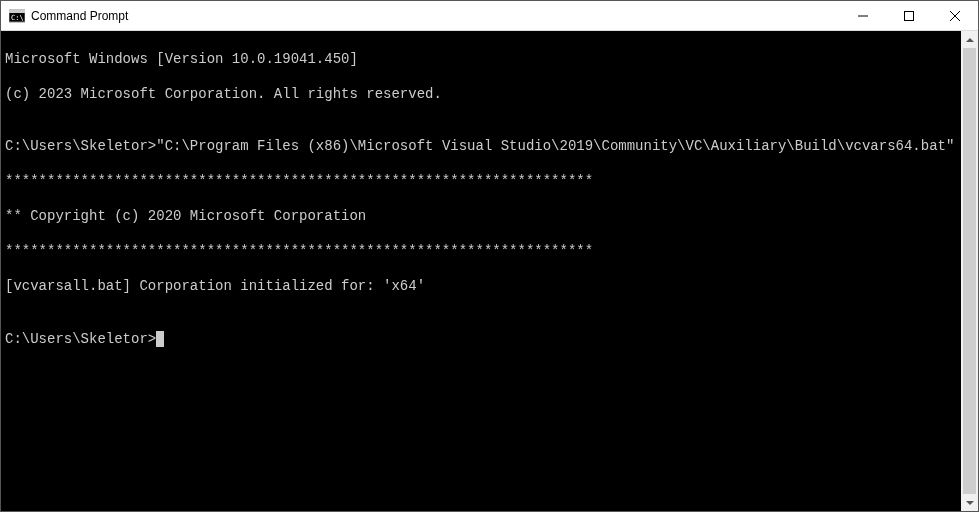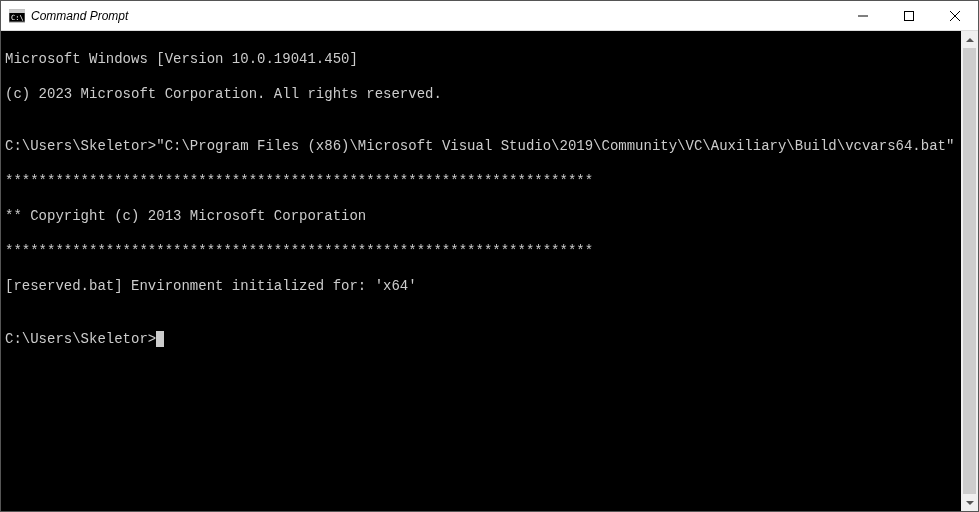--- a/index.html
+++ b/index.html
@@ -36,21 +36,20 @@
       margin-left: 8px;
       margin-right: 6px;
       display: flex;
       align-items: center;
       justify-content: center;
     }
     .titlebar-title {
       font-size: 12px;
       color: #000;
       flex: 1;
-      font-style: italic;
     }
     .titlebar-controls {
       display: flex;
       height: 100%;
     }
     .ctrl-btn {
       width: 46px;
       height: 100%;
       display: flex;
       align-items: center;
@@ -151,23 +150,23 @@
     </div>
   </div>
 
   <div class="terminal-area-wrapper">
     <div class="terminal">
 <span class="term-line">Microsoft Windows [Version 10.0.19041.450]</span>
 <span class="term-line">(c) 2023 Microsoft Corporation. All rights reserved.</span>
 <span class="term-line"></span>
 <span class="term-line"><span>C:\Users\Skeletor&gt;</span><span>"C:\Program Files (x86)\Microsoft Visual Studio\2019\Community\VC\Auxiliary\Build\vcvars64.bat"</span></span>
 <span class="term-line">**********************************************************************</span>
-<span class="term-line">** Copyright (c) 2013 Microsoft Corporation</span>
+<span class="term-line">** Copyright (c) 2020 Microsoft Corporation</span>
 <span class="term-line">**********************************************************************</span>
-<span class="term-line">[reserved.bat] Environment initialized for: 'x64'</span>
+<span class="term-line">[vcvarsall.bat] Corporation initialized for: 'x64'</span>
 <span class="term-line"></span>
 <span class="term-line"><span>C:\Users\Skeletor&gt;</span><span class="cursor"></span></span>
     </div>
     <div class="scrollbar">
       <button class="scroll-arrow">
         <svg width="8" height="4" viewBox="0 0 8 4">
             <polygon points="4,0 8,4 0,4" fill="#555"></polygon>
           </svg>
       </button>
       <div class="scroll-track">

